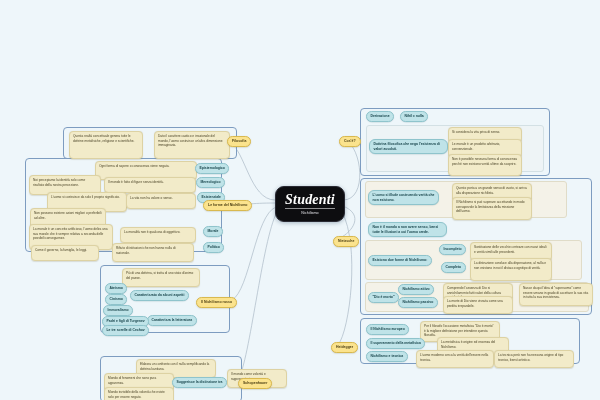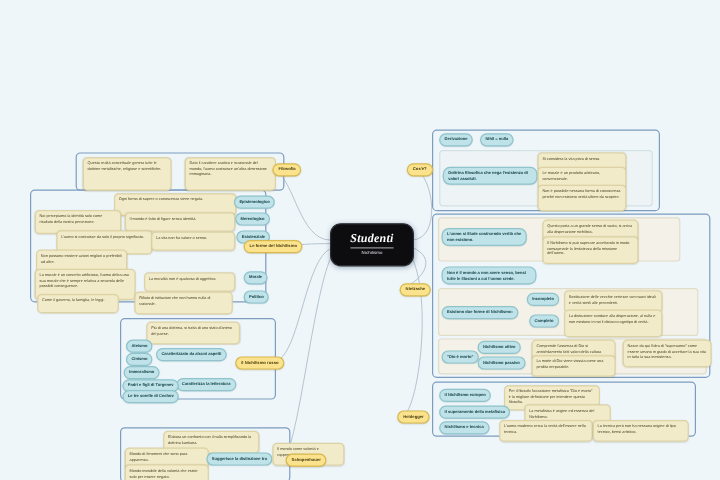--- a/index.html
+++ b/index.html
@@ -16,21 +16,21 @@
   
   .center-node{
     position:absolute;left:275px;top:186px;width:68px;height:34px;
     background:#0d0d10;border-radius:9px;
     box-shadow:0 1px 4px rgba(30,60,90,.35);
     display:flex;flex-direction:column;align-items:center;justify-content:center;
     border:1px solid #2a2a33;
   }
   .center-title{
     color:#fff;font-family:"Liberation Serif",serif;font-style:italic;font-weight:bold;
-    font-size:10px;letter-spacing:.2px;line-height:1;
+    font-size:14px;letter-spacing:.2px;line-height:1;
     border-bottom:1px solid rgba(255,255,255,.55);padding-bottom:1px;
   }
   .center-sub{color:#e8e8ee;font-size:3.6px;margin-top:2.5px;letter-spacing:.1px;}
 
   
   .topic{
     position:absolute;
     background:#fbe38d;border:.6px solid #d9b94f;border-radius:7px;
     color:#4a3d12;font-size:3.5px;font-weight:bold;
     padding:2.5px 4px;white-space:nowrap;line-height:1;

